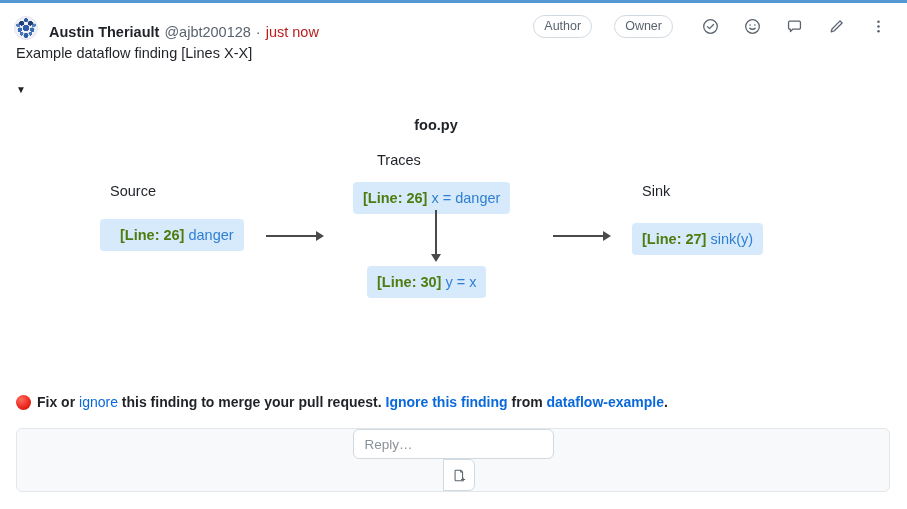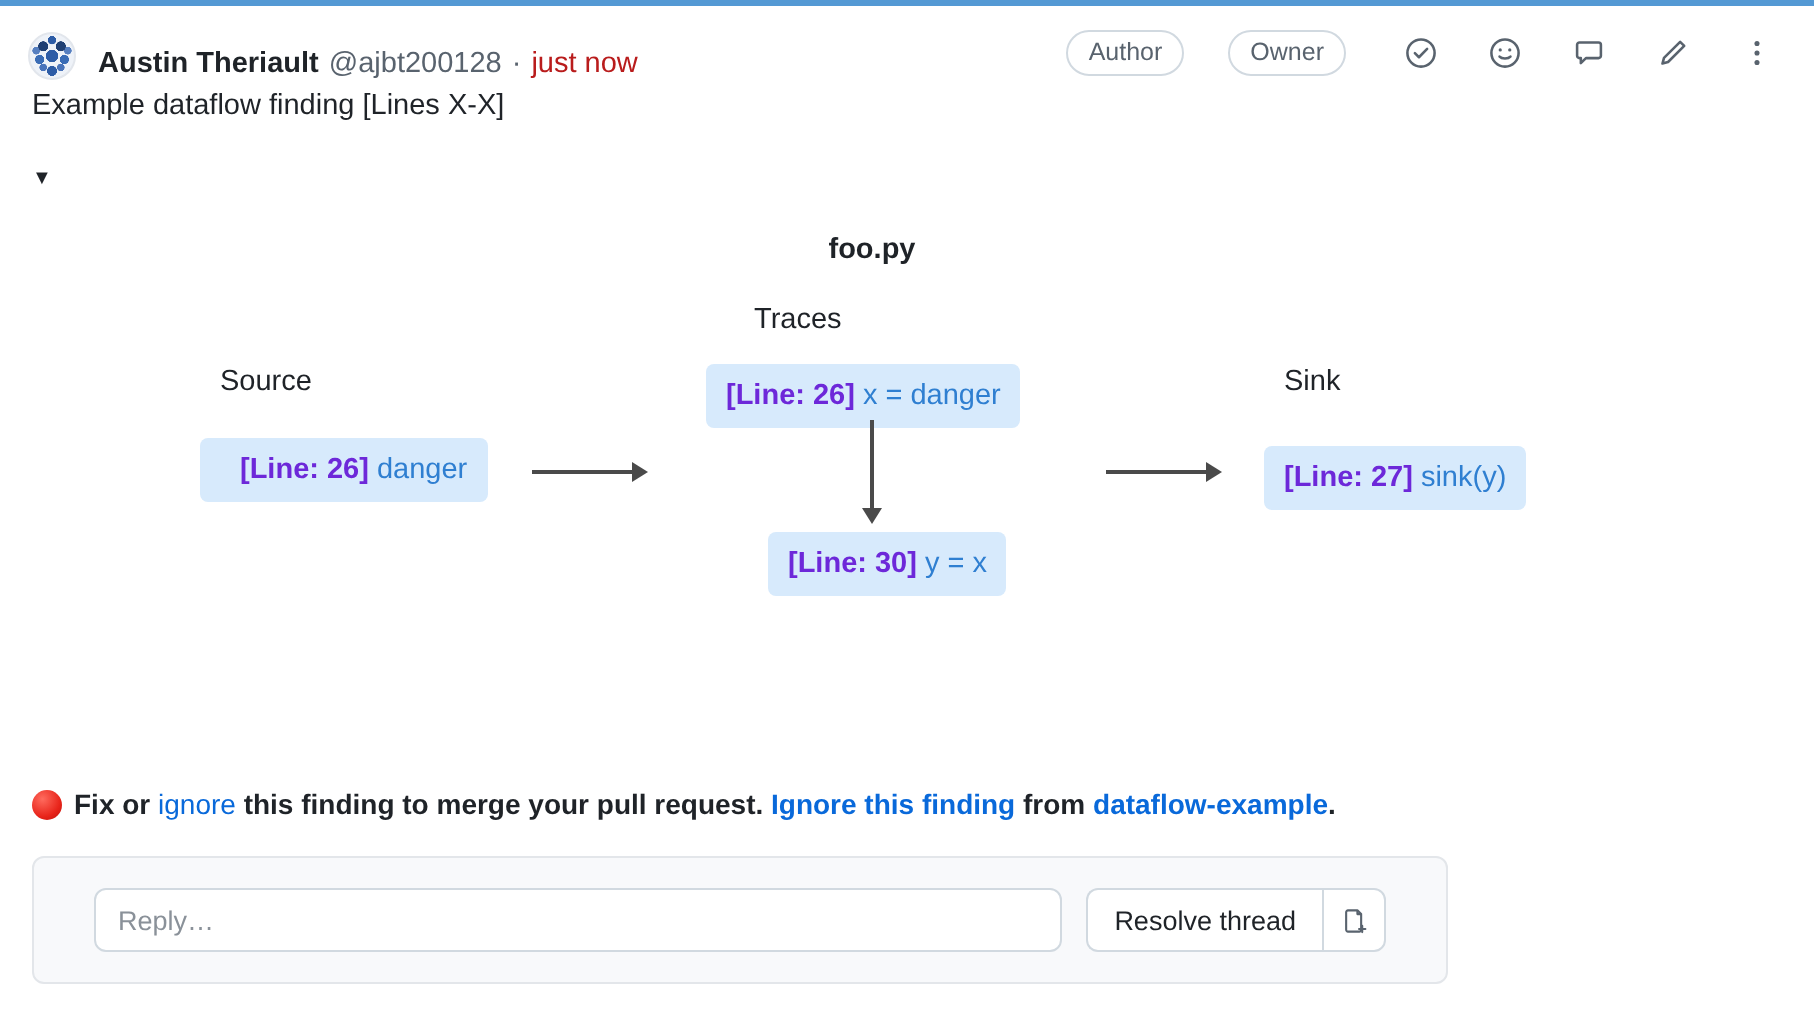--- a/index.html
+++ b/index.html
@@ -142,21 +142,21 @@
   .node {
     background: #d7eafc;
     border-radius: 4px;
     padding: 7px 10px;
     font-size: 14.5px;
     white-space: nowrap;
     line-height: 18px;
   }
   .node .lineno {
     font-weight: bold;
-    color: #6d28d9;
+    color: #4d7c0f;
   }
   .node .code {
     color: #2f7fd1;
     margin-left: 4px;
   }
 
   .arrow-h {
     height: 12px;
     display: flex; align-items: center;
   }
@@ -202,26 +202,27 @@
     margin-right: 6px;
   }
   .status-line b { font-weight: bold; }
   .lnk { color: #0969da; text-decoration: none; }
   .lnk-bold { color: #0969da; font-weight: bold; text-decoration: none; }
 
   
   .composer {
     position: absolute;
     left: 16px; top: 428px;
-    width: 708px; height: 64px;
+    width: 874px; height: 64px;
     background: #f8f9fb;
     border: 1px solid #e3e6ea;
     border-radius: 6px;
     display: flex; align-items: center;
-    padding: 0 30px;
+    padding: 0 2px;
+    flex-direction: column;
   }
   .reply-input {
     flex: 1;
     height: 32px;
     background: #ffffff;
     border: 1px solid #d1d9e0;
     border-radius: 6px;
     padding: 0 11px;
     font-family: "Liberation Sans", sans-serif;
     font-size: 13.5px;
@@ -334,21 +335,21 @@
 
   <div class="g-abs node" style="left:353px; top:77px;">
     <span class="lineno">[Line: 26]</span><span class="code">x = danger</span>
   </div>
 
   <div class="g-abs arrow-v" style="left:430px; top:105px; height:52px;">
     <div class="shaft"></div>
       <div class="head"></div>
   </div>
 
-  <div class="g-abs node" style="left:384px; top:161px;">
+  <div class="g-abs node" style="left:367px; top:161px;">
     <span class="lineno">[Line: 30]</span><span class="code">y = x</span>
   </div>
 
   <div class="g-abs arrow-h" style="left:553px; top:125px; width:58px;">
     <div class="shaft"></div>
       <div class="head"></div>
   </div>
 
   <div class="g-abs col-label" style="left:642px; top:78px; width:120px;">Sink</div>
   <div class="g-abs node" style="left:632px; top:118px;">
@@ -357,21 +358,20 @@
 </div>
 
 <div class="status-line">
   <span class="dot-red"></span>
   <span><b>Fix or </b><a class="lnk" href="#">ignore</a><b> this finding to merge your pull request. </b><a class="lnk-bold" href="#">Ignore this finding</a><b> from </b><a class="lnk-bold" href="#">dataflow-example</a><b>.</b></span>
 </div>
 
 <div class="composer">
   <input class="reply-input" type="text" placeholder="Reply…" style="">
   <div class="btn-group">
-    <button class="btn-resolve">Resolve thread</button>
     <div class="btn-attach">
       <svg width="15" height="15" viewBox="0 0 20 20" fill="none" stroke="currentColor" stroke-width="1.4">
         <path d="M11.6 2.9 H5.3 A1.2 1.2 0 0 0 4.1 4.1 V15.9 A1.2 1.2 0 0 0 5.3 17.1 H12.9 A1.2 1.2 0 0 0 14.1 15.9 V5.4 Z" stroke-linejoin="round"></path>
         <path d="M11.6 2.9 V5.4 H14.1" stroke-linejoin="round"></path>
         <path d="M14.8 13.2 V17.4 M12.7 15.3 H16.9" stroke-linecap="round"></path>
       </svg>
     </div>
   </div>
 </div>
 

